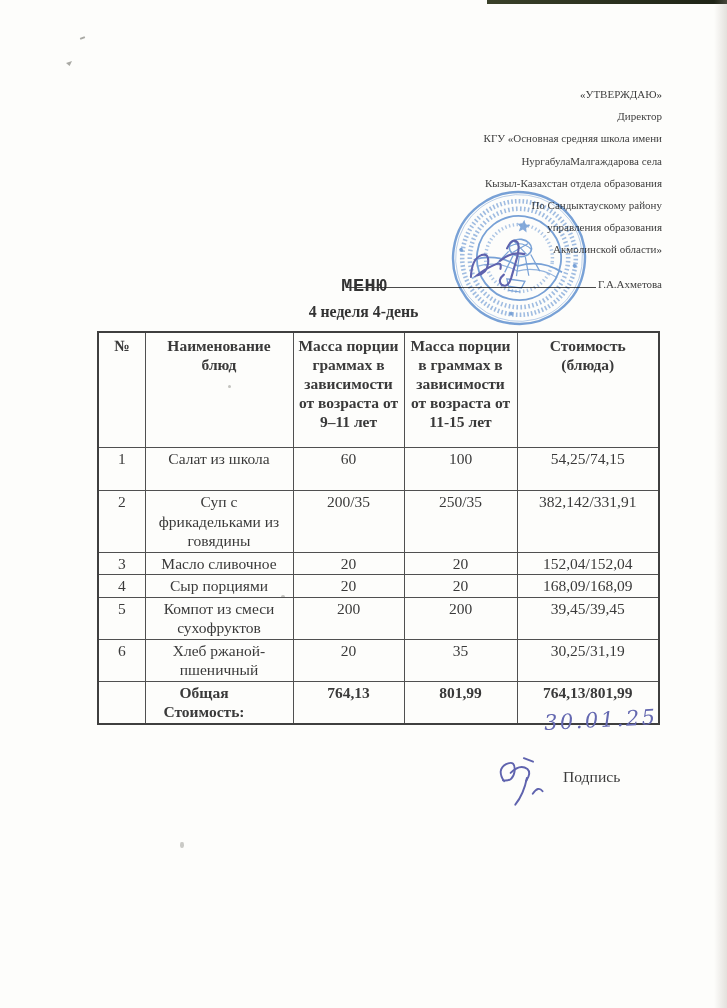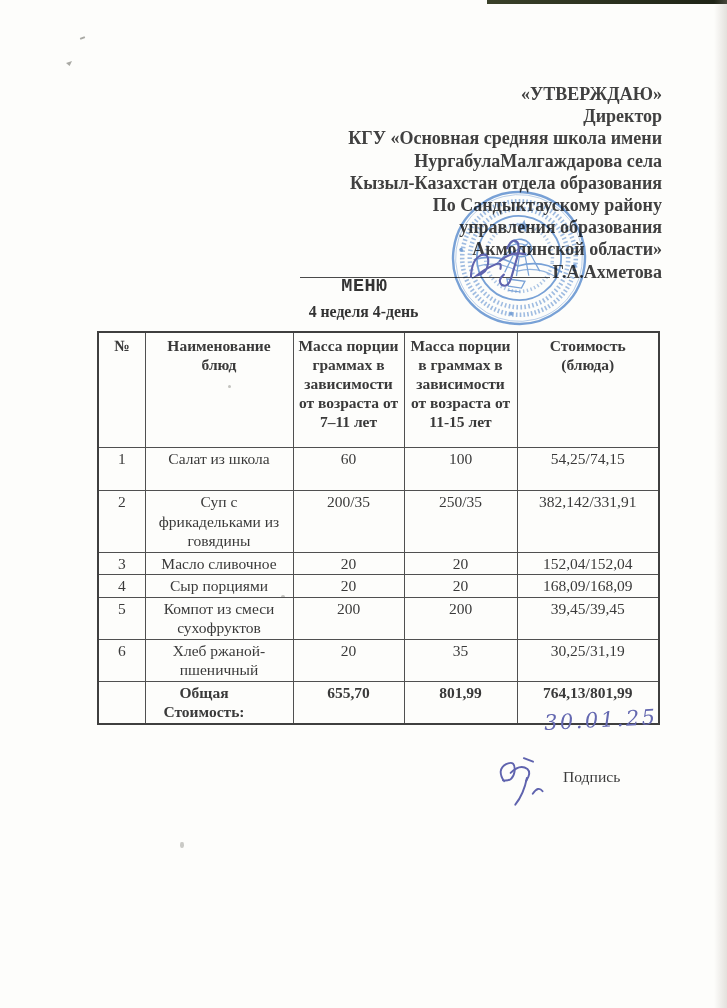--- a/index.html
+++ b/index.html
@@ -29,26 +29,25 @@
   .speck.s1 { left: 80px;  top: 37px;  width: 5px; height: 2px; transform: rotate(-20deg); }
   .speck.s2 { left: 66px;  top: 61px;  width: 6px; height: 5px; clip-path: polygon(0 40%, 100% 0, 60% 100%); }
   .speck.s3 { left: 228px; top: 385px; width: 3px; height: 3px; border-radius: 50%; opacity:.7; }
   .speck.s4 { left: 281px; top: 595px; width: 4px; height: 3px; border-radius: 50%; opacity:.7; }
   .speck.s5 { left: 180px; top: 842px; width: 4px; height: 6px; border-radius: 40%; opacity:.6; }
 
   
   .approval {
     position: absolute; top: 83px; right: 65px;
     text-align: right;
-    font-size: 18px; line-height: 22.2px;
+    font-size: 11px; line-height: 22.2px;
     color: #404040;
     white-space: nowrap;
-    font-weight: bold;
-  }
-  .sign-row { margin-top: 0; }
+  }
+  .sign-row { margin-top: 11px; }
   .uline {
     display: inline-block;
     width: 250px;
     border-bottom: 1.4px solid #4a4a4a;
     height: 15px;
     vertical-align: baseline;
     margin-right: 2px;
   }
 
   
@@ -187,21 +186,21 @@
       <col style="width:47px">
         <col style="width:148px">
         <col style="width:111px">
         <col style="width:113px">
         <col style="width:142px">
     </colgroup>
     <tbody>
         <tr class="hdr">
       <th>№</th>
       <th class="h-dish">Наименование блюд</th>
-      <th class="h-mass">Масса порции граммах в зависимости от возраста от 7–11 лет</th>
+      <th class="h-mass">Масса порции граммах в зависимости от возраста от 9–11 лет</th>
       <th class="h-mass">Масса порции в граммах в зависимости от возраста от 11-15 лет</th>
       <th class="h-cost">Стоимость (блюда)</th>
     </tr>
     <tr class="r1">
       <td class="c-num">1</td>
       <td class="c-dish">Салат из школа</td>
       <td class="c-mass">60</td>
       <td class="c-mass">100</td>
       <td class="c-cost">54,25/74,15</td>
     </tr>
@@ -236,21 +235,21 @@
     <tr class="r6">
       <td class="c-num">6</td>
       <td class="c-dish">Хлеб ржаной-пшеничный</td>
       <td class="c-mass">20</td>
       <td class="c-mass">35</td>
       <td class="c-cost">30,25/31,19</td>
     </tr>
     <tr class="rt">
       <td class="c-num"></td>
       <td class="c-dish">Общая Стоимость:</td>
-      <td class="c-mass">655,70</td>
+      <td class="c-mass">764,13</td>
       <td class="c-mass">801,99</td>
       <td class="c-cost">764,13/801,99</td>
     </tr>
   </tbody>
     </table>
 
   <div class="hw-date">30.01.25</div>
 
   <svg class="sig2" viewBox="0 0 72 62">
     <g fill="none" stroke="#5f63ae" stroke-width="1.9" stroke-linecap="round" transform="rotate(-3 36 30)">

